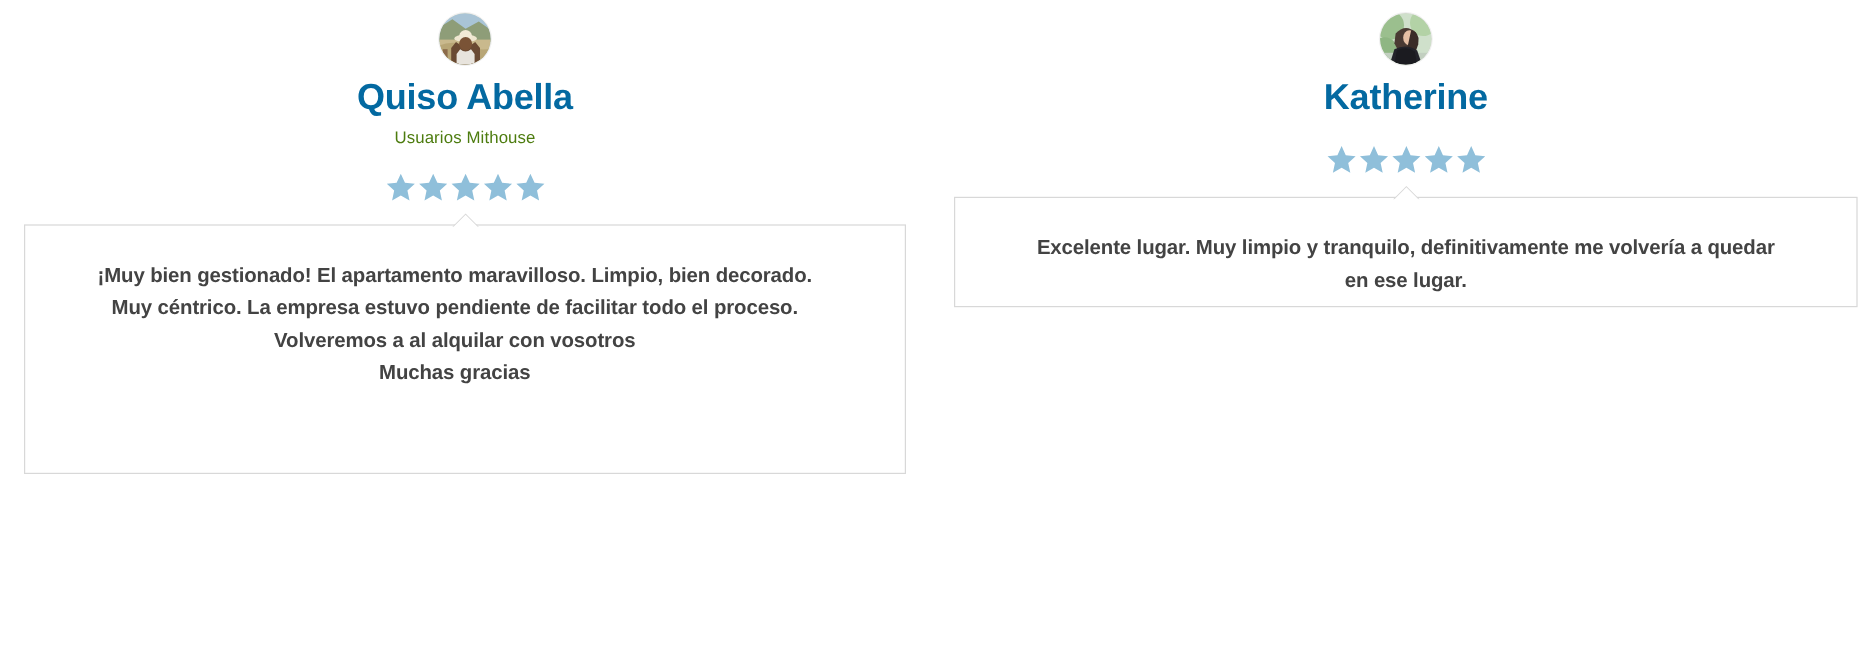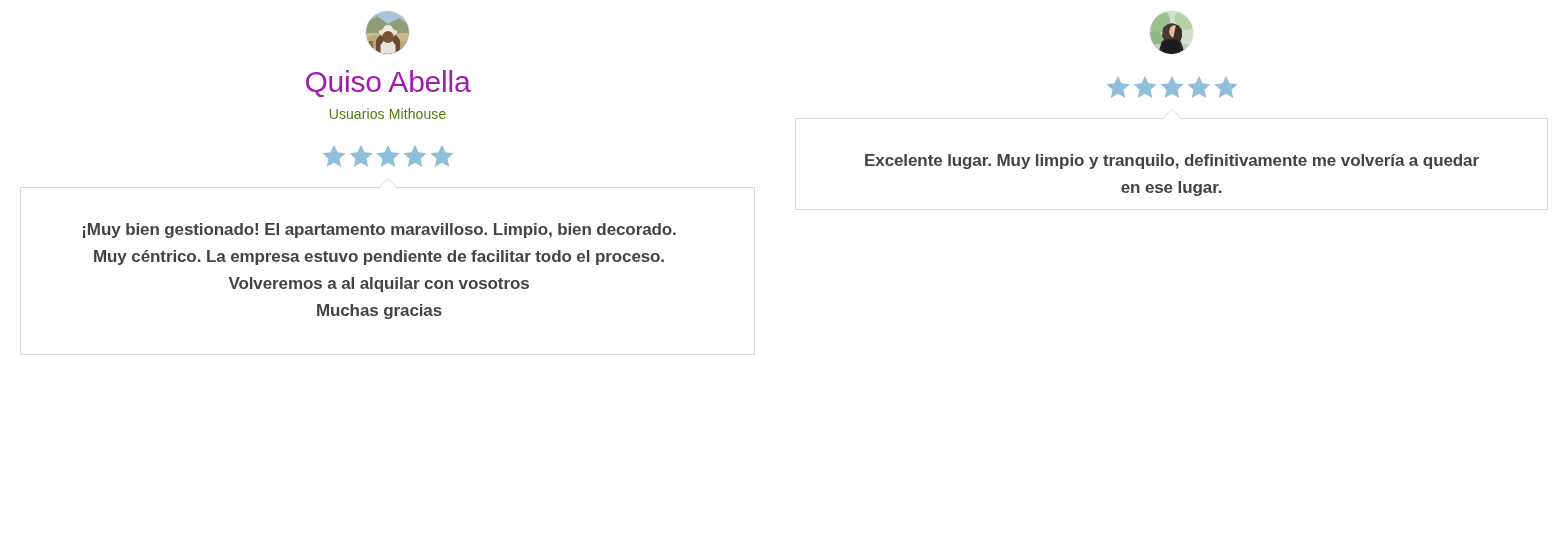--- a/index.html
+++ b/index.html
@@ -54,22 +54,22 @@
 
   .avatar svg {
     display: block;
     width: 43px;
     height: 43px;
   }
 
   .person-name {
     text-align: center;
     font-size: 30px;
-    font-weight: normal;
-    color: #a21caf;
+    font-weight: bold;
+    color: #0369a1;
     letter-spacing: -0.2px;
     margin-top: 10px;
     line-height: 36px;
   }
 
   .person-sub {
     text-align: center;
     font-size: 14px;
     color: #4d7c0f;
     margin-top: 5px;
@@ -94,21 +94,21 @@
 
   .bubble {
     position: relative;
     margin-top: 16px;
     border: 1px solid #d8d8d8;
     background: #ffffff;
     box-sizing: border-box;
   }
 
   .bubble.b1 {
-    height: 168px;
+    height: 208px;
     padding: 28px 18px 0 1px;
   }
 
   .bubble.b2 {
     height: 92px;
     padding: 28px 18px 0 18px;
   }
 
   .notch,
   .notch-inner {
@@ -224,20 +224,21 @@
             <path d="M13 17 q8 -9 17 -1 l2 10 -4 4 -13 1 -3 -6 z" fill="#4a3a33"></path>
             <ellipse cx="24.5" cy="20.5" rx="5.2" ry="6.2" fill="#e6bfa4"></ellipse>
             <path d="M26 14 q7 2 6 10 q-1 8 -5 10 l-4 -6 z" fill="#3a2d28"></path>
             <path d="M12 30 q10 -5 19 1 l4 12 h-27 z" fill="#23232a"></path>
             <path d="M14 31 q8 -4 15 1 l2 11 h-19 z" fill="#1b1b20"></path>
           </g>
         </svg>
       </div>
     </div>
 
+    <div class="person-name">Katherine</div>
 
     <div class="stars" aria-label="5 stars">
       <svg class="star" viewBox="0 0 24 24">
           <path d="M12 1.6l3.2 7.0 7.6.8-5.7 5.2 1.6 7.6L12 18.3 5.3 22.2l1.6-7.6L1.2 9.4l7.6-.8z" fill="#8fbfda"></path>
         </svg>
       <svg class="star" viewBox="0 0 24 24">
           <path d="M12 1.6l3.2 7.0 7.6.8-5.7 5.2 1.6 7.6L12 18.3 5.3 22.2l1.6-7.6L1.2 9.4l7.6-.8z" fill="#8fbfda"></path>
         </svg>
       <svg class="star" viewBox="0 0 24 24">
           <path d="M12 1.6l3.2 7.0 7.6.8-5.7 5.2 1.6 7.6L12 18.3 5.3 22.2l1.6-7.6L1.2 9.4l7.6-.8z" fill="#8fbfda"></path>

